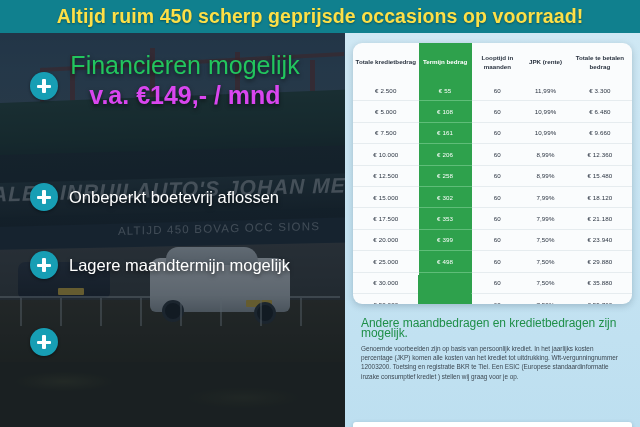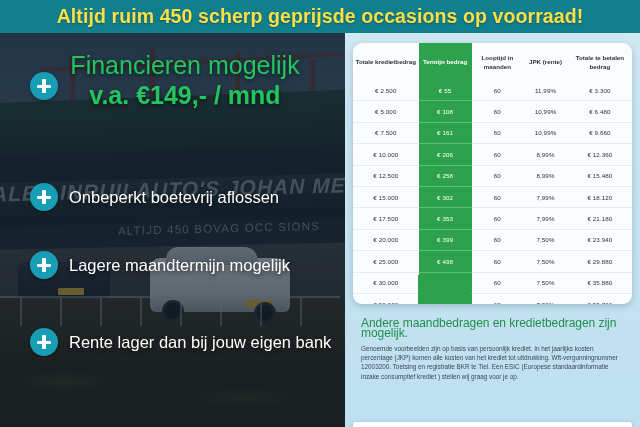--- a/index.html
+++ b/index.html
@@ -114,21 +114,21 @@
 
   
   .left{position:absolute;left:0;top:33px;width:345px;height:394px;z-index:5;}
 
   .headline{position:absolute;left:30px;top:17px;width:310px;text-align:center;}
   .headline .l1{
     color:#22c55e;font-size:25px;line-height:30px;font-weight:400;
     text-shadow:0 2px 4px rgba(0,0,0,.55);
   }
   .headline .l2{
-    color:#22c55e;font-size:25px;line-height:31px;font-weight:700;
+    color:#d946ef;font-size:25px;line-height:31px;font-weight:700;
     text-shadow:0 2px 4px rgba(0,0,0,.55);
   }
 
   .bullet{position:absolute;display:flex;align-items:center;gap:11px;}
   .b1{left:30px;top:39px;}
   .b2{left:30px;top:150px;}
   .b3{left:30px;top:218px;}
   .b4{left:30px;top:295px;}
   .plus{
     flex:0 0 auto;width:28px;height:28px;border-radius:50%;
@@ -256,21 +256,20 @@
       <div class="btext">Onbeperkt boetevrij aflossen</div>
     </div>
 
     <div class="bullet b3">
       <div class="plus"></div>
       <div class="btext">Lagere maandtermijn mogelijk</div>
     </div>
 
     <div class="bullet b4">
       <div class="plus"></div>
-      <div class="btext">Rente lager dan bij jouw eigen bank</div>
     </div>
   </div>
 
   <div class="panel">
 
     <div class="card">
       <table>
         <colgroup>
           <col class="c1">
             <col class="c2">

